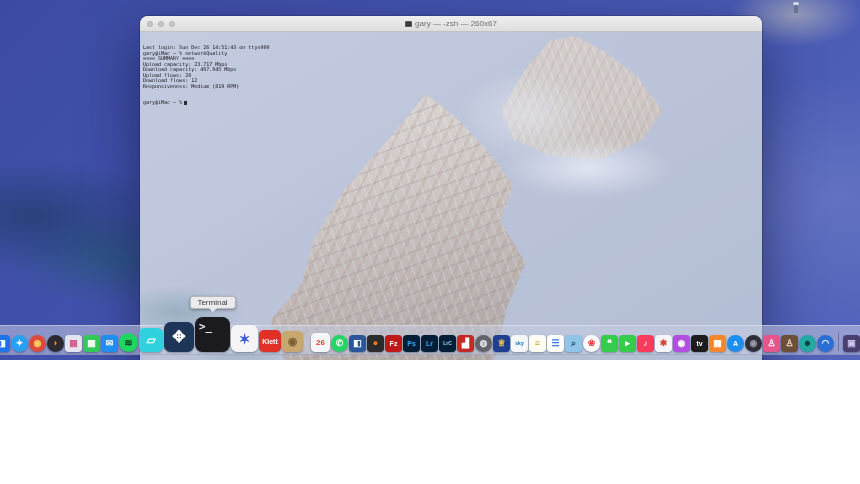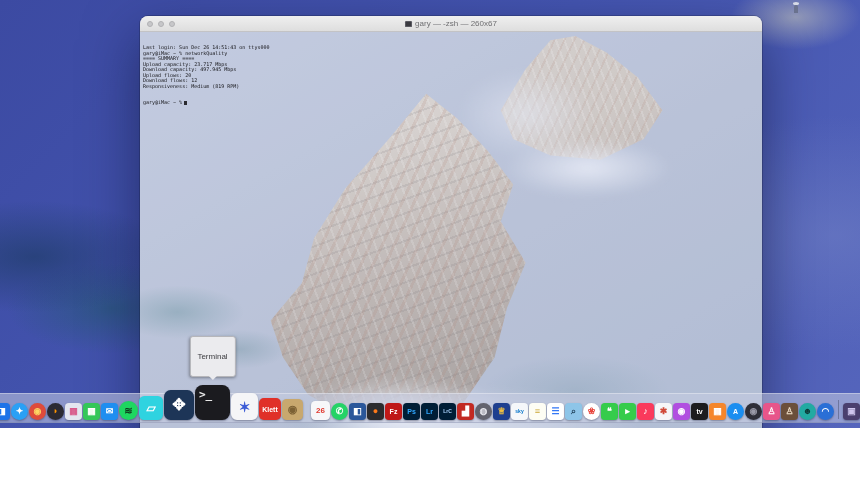--- a/index.html
+++ b/index.html
@@ -1,17 +1,17 @@
 <!DOCTYPE html>
 <html><head>
 <meta charset="utf-8">
 <style>
   html,body{margin:0;padding:0;}
   body{width:860px;height:484px;overflow:hidden;font-family:"Liberation Sans",sans-serif;}
-  .desktop{position:relative;width:860px;height:428px;overflow:hidden;
+  .desktop{position:relative;width:860px;height:360px;overflow:hidden;
     background:
       radial-gradient(90px 45px at 92.5% 4%, rgba(160,165,185,.85), rgba(80,95,170,0) 72%),
       radial-gradient(200px 80px at 4% 60%, rgba(22,55,88,.55), transparent 70%),
       radial-gradient(150px 65px at 13% 72%, rgba(28,88,98,.5), transparent 70%),
       radial-gradient(320px 120px at 50% 100%, rgba(96,114,186,.55), transparent 75%),
       radial-gradient(260px 160px at 97% 55%, rgba(120,135,200,.45), transparent 75%),
       linear-gradient(135deg,#3c4aa2 0%,#4455b0 45%,#5565bc 100%);}
   .bird{position:absolute;left:794px;top:5px;width:4px;height:8px;background:#6b7390;border-radius:2px 2px 0 0;}
   .bird::after{content:"";position:absolute;left:-1px;top:-3px;width:6px;height:3px;background:#d8dce8;border-radius:50%;}
 
@@ -62,21 +62,21 @@
     background:rgba(198,204,226,.55);border-top:1px solid rgba(255,255,255,.35);
     border-bottom:1px solid rgba(120,128,160,.35);
     display:flex;align-items:flex-end;gap:1px;padding:0 0 2px 0;overflow:visible;}
   .icwrap{position:relative;display:flex;align-items:flex-end;flex:0 0 auto;}
   .ic{display:flex;align-items:center;justify-content:center;font-weight:bold;flex:0 0 auto;
     box-shadow:0 1px 2px rgba(10,15,40,.35);overflow:hidden;line-height:1;}
   .ic.term-glyph{justify-content:flex-start;align-items:flex-start;padding:4px 0 0 4px;box-sizing:border-box;
     font-family:"DejaVu Sans Mono",monospace;font-weight:bold;}
   .dsep{width:1px;height:19px;background:rgba(40,45,70,.35);margin:0 3px 1px 3px;flex:0 0 auto;}
   .tooltip{position:absolute;bottom:calc(100% + 8px);left:50%;transform:translateX(-50%);
-    background:#ebebee;border:1px solid #b6b6ba;border-radius:3px;padding:15px 7px;
+    background:#ebebee;border:1px solid #b6b6ba;border-radius:3px;padding:1px 7px;
     font-size:8px;color:#3c3c40;white-space:nowrap;box-shadow:0 1px 3px rgba(0,0,0,.35);}
   .tooltip::after{content:"";position:absolute;top:100%;left:50%;transform:translateX(-50%);
     border:4px solid transparent;border-top-color:#ebebee;}
 </style>
 </head>
 <body>
 
 <div class="desktop">
   <div class="bird"></div>
 

